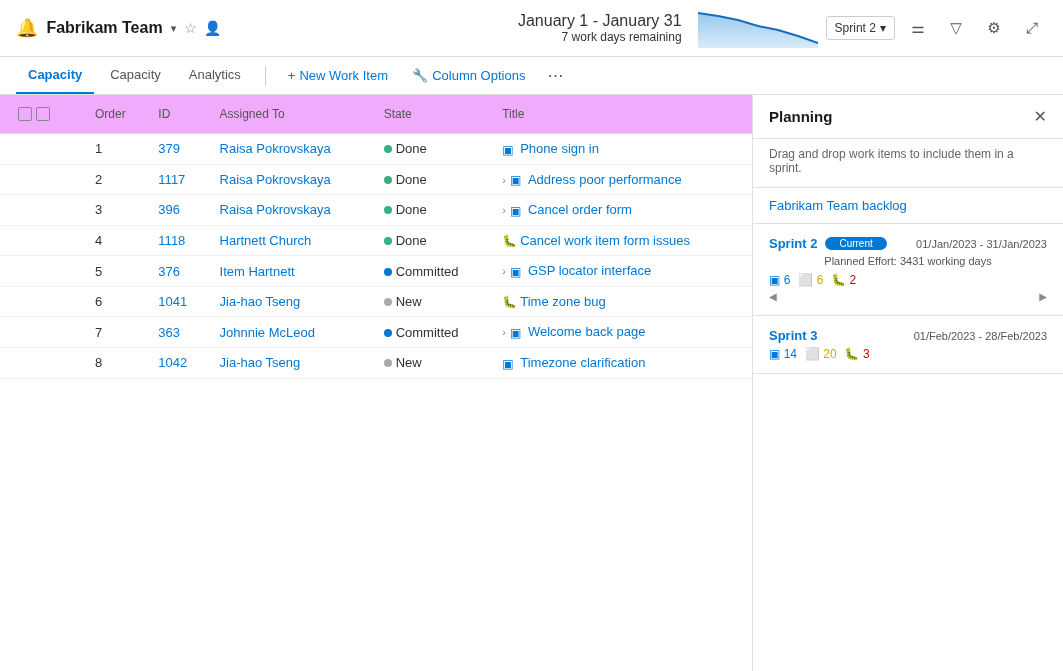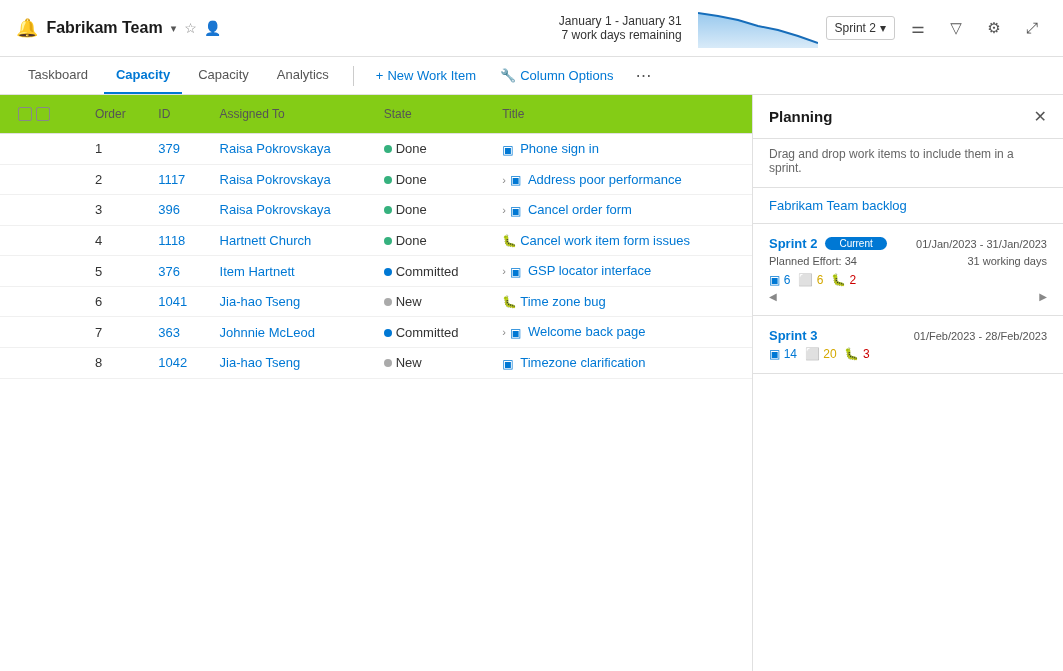--- a/index.html
+++ b/index.html
@@ -10,41 +10,41 @@
     
     .header { display: flex; align-items: center; justify-content: space-between; padding: 8px 16px; background: #fff; border-bottom: 1px solid #e0e0e0; }
     .header-left { display: flex; align-items: center; gap: 8px; }
     .team-icon { font-size: 18px; color: #555; }
     .team-name { font-size: 16px; font-weight: 600; color: #1a1a1a; }
     .header-chevron { color: #555; cursor: pointer; font-size: 11px; }
     .header-star { color: #888; font-size: 14px; cursor: pointer; }
     .header-people { color: #888; font-size: 14px; cursor: pointer; }
     .header-right { display: flex; align-items: center; gap: 8px; }
     .sprint-date-info { text-align: right; margin-right: 8px; }
-    .sprint-date-info .date-range { font-size: 12px; color: #333; }
+    .sprint-date-info .date-range { font-size: 16px; color: #333; }
     .sprint-date-info .days-remaining { font-size: 12px; color: #333; }
     .burndown-chart { width: 120px; height: 40px; }
     .sprint-dropdown { display: flex; align-items: center; gap: 4px; border: 1px solid #ccc; border-radius: 3px; padding: 4px 8px; background: #fff; cursor: pointer; font-size: 12px; }
     .icon-btn { width: 30px; height: 30px; display: flex; align-items: center; justify-content: center; border-radius: 3px; cursor: pointer; color: #555; font-size: 15px; border: none; background: transparent; }
 
     
     .nav-bar { display: flex; align-items: center; padding: 0 16px; background: #fff; border-bottom: 1px solid #e0e0e0; gap: 4px; }
     .nav-item { padding: 10px 12px; font-size: 13px; cursor: pointer; color: #555; text-decoration: none; border-bottom: 2px solid transparent; }
     .nav-item.active { color: #0078d4; border-bottom: 2px solid #0078d4; font-weight: 600; }
     .nav-separator { width: 1px; height: 20px; background: #ccc; margin: 0 8px; }
     .nav-action { display: flex; align-items: center; gap: 4px; padding: 6px 10px; font-size: 13px; cursor: pointer; color: #0078d4; background: transparent; border: none; }
     .nav-more { padding: 6px 8px; cursor: pointer; color: #555; background: transparent; border: none; font-size: 16px; }
 
     
     .main { display: flex; flex: 1; overflow: hidden; }
 
     
     .backlog-section { flex: 1; overflow: auto; border-right: 1px solid #e0e0e0; }
     .backlog-table { width: 100%; border-collapse: collapse; }
-    .backlog-table th { background: #84cc16; padding: 8px 10px; text-align: left; font-weight: 500; color: #555; font-size: 12px; border-bottom: 1px solid #e0e0e0; white-space: nowrap; }
+    .backlog-table th { background: #f0abfc; padding: 8px 10px; text-align: left; font-weight: 500; color: #555; font-size: 12px; border-bottom: 1px solid #e0e0e0; white-space: nowrap; }
     .backlog-table td { padding: 7px 10px; border-bottom: 1px solid #f0f0f0; font-size: 13px; vertical-align: middle; }
     .row-link { color: #0078d4; text-decoration: none; cursor: pointer; }
     .state-dot { display: inline-block; width: 8px; height: 8px; border-radius: 50%; margin-right: 4px; }
     .state-done { background: #36b17e; }
     .state-committed { background: #0078d4; }
     .state-new { background: #aaa; }
     .work-item-icon { display: inline-block; width: 14px; height: 14px; margin-right: 4px; vertical-align: middle; font-size: 12px; }
     .wi-story { color: #0078d4; }
     .wi-bug { color: #cc0000; }
     .expand-arrow { color: #888; font-size: 11px; margin-right: 4px; cursor: pointer; }
@@ -57,21 +57,21 @@
     .planning-title { font-size: 15px; font-weight: 600; color: #1a1a1a; }
     .planning-close { cursor: pointer; color: #555; font-size: 16px; background: transparent; border: none; }
     .planning-desc { padding: 8px 16px 12px; font-size: 12px; color: #666; border-bottom: 1px solid #e0e0e0; }
     .planning-body { flex: 1; overflow-y: auto; }
     .backlog-link { padding: 10px 16px; color: #0078d4; font-size: 13px; cursor: pointer; border-bottom: 1px solid #e0e0e0; }
     .sprint-card { padding: 12px 16px; border-bottom: 1px solid #e0e0e0; }
     .sprint-card-header { display: flex; align-items: center; gap: 8px; margin-bottom: 4px; }
     .sprint-name { font-size: 13px; font-weight: 600; color: #0078d4; cursor: pointer; }
     .current-badge { background: #0078d4; color: #fff; font-size: 10px; padding: 1px 14px; border-radius: 10px; }
     .sprint-dates { font-size: 11px; color: #555; margin-left: auto; }
-    .sprint-effort { display: flex; justify-content: space-between; font-size: 11px; color: #555; margin-bottom: 6px; }
+    .sprint-effort { display: flex; justify-content: center; font-size: 11px; color: #555; margin-bottom: 6px; }
     .sprint-items { display: flex; align-items: center; gap: 8px; font-size: 12px; }
     .sprint-item-count { display: flex; align-items: center; gap: 3px; }
     .si-story { color: #0078d4; }
     .si-task { color: #d4a800; }
     .si-bug { color: #cc0000; }
     .sprint-scroll { height: 8px; background: #f0f0f0; border-radius: 4px; overflow: hidden; margin-top: 6px; position: relative; }
     .sprint-scroll-thumb { height: 8px; background: #ccc; border-radius: 4px; width: 60%; }
     .scroll-arrows { display: flex; align-items: center; justify-content: space-between; margin-top: 2px; }
     .scroll-arrow { color: #888; font-size: 10px; cursor: pointer; }
   </style>
@@ -108,21 +108,20 @@
         <span>▾</span>
       </div>
       <button class="icon-btn" title="Column settings">⚌</button>
       <button class="icon-btn" title="Filter">▽</button>
       <button class="icon-btn" title="Settings">⚙</button>
       <button class="icon-btn" title="Expand">⤢</button>
     </div>
   </div>
 
   <div class="nav-bar">
-    <a class="nav-item">Taskboard</a>
     <a class="nav-item active">Capacity</a>
     <a class="nav-item">Capacity</a>
     <a class="nav-item">Analytics</a>
     <div class="nav-separator"></div>
     <button class="nav-action">
       <span>+</span>
       <span>New Work Item</span>
     </button>
     <button class="nav-action">
       <span>🔧</span>

